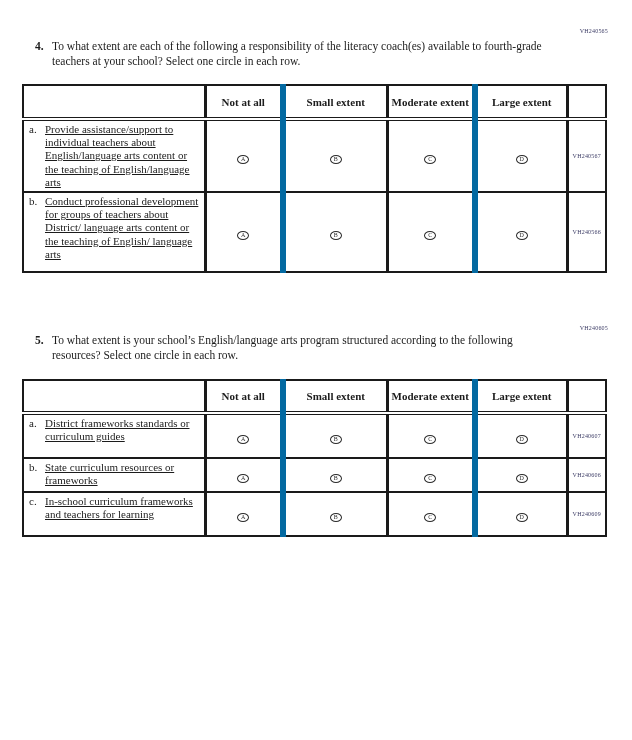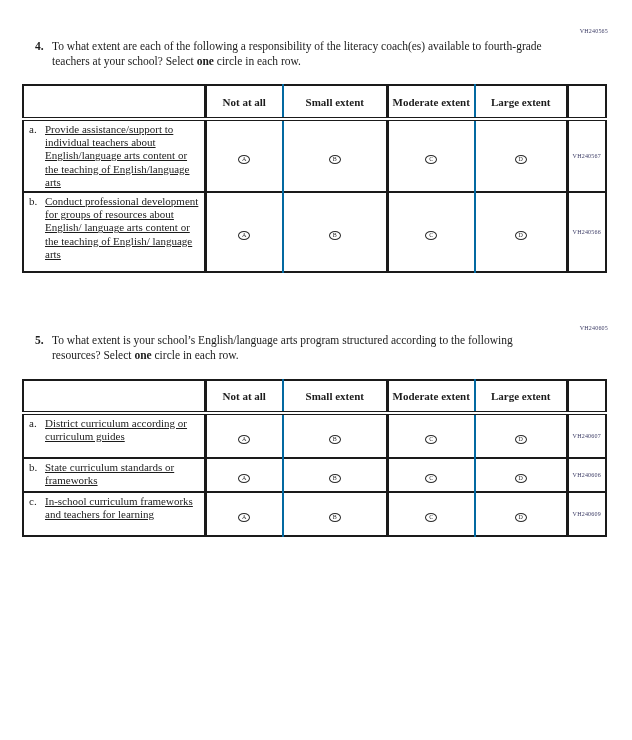--- a/index.html
+++ b/index.html
@@ -9,21 +9,21 @@
     width:632px; height:740px;
     background:#ffffff;
     font-family:"Liberation Serif", serif;
     color:#1c1c1c;
     overflow:hidden;
   }
   
   .qblock { position:absolute; display:flex; }
   .qnum { font-weight:bold; font-size:11.5px; width:17px; flex:none; line-height:15px; }
   .qtext { font-size:11.5px; line-height:15px; max-width:503px; }
-  .qtext b { font-weight:bold; }
+  .qtext b { font-weight:normal; }
   .qcode {
     position:absolute; right:24px;
     font-size:6px; letter-spacing:0.2px;
     color:#3d3d66;
   }
   
   table.survey {
     position:absolute; left:22px;
     border-collapse:collapse; table-layout:fixed;
     width:583px;
@@ -55,21 +55,21 @@
     text-align:center; vertical-align:middle;
     border-top:2px solid #1a1a1a;
   }
   td.codecell {
     font-size:6px; letter-spacing:0.2px; color:#3d3d66;
     text-align:center; vertical-align:middle;
     padding:0 1px;
     border-top:2px solid #1a1a1a;
   }
   .v-thick { border-left:3px solid #1a1a1a; }
-  .v-thin  { border-left:2px solid #0369a1; }
+  .v-thin  { border-left:6px solid #0369a1; }
 
   .circle {
     display:inline-flex; align-items:center; justify-content:center;
     width:12px; height:9px;
     border:1px solid #2b2b2b; border-radius:50%;
     font-size:6px; line-height:1; color:#2b2b2b;
     cursor:pointer;
     background:#fff;
   }
   
@@ -120,21 +120,21 @@
       <td class="opt v-thick"><span class="circle">A</span></td>
       <td class="opt v-thin"><span class="circle">B</span></td>
       <td class="opt v-thick"><span class="circle">C</span></td>
       <td class="opt v-thin"><span class="circle">D</span></td>
       <td class="codecell v-thick">VH240567</td>
     </tr>
     <tr class="r1">
       <td class="desc">
         <div class="rowflex">
           <span class="rowletter">b.</span>
-          <span class="rowtext">Conduct professional development for groups of resources about English/ language arts content or the teaching of English/ language arts</span>
+          <span class="rowtext">Conduct professional development for groups of teachers about District/ language arts content or the teaching of English/ language arts</span>
         </div>
       </td>
       <td class="opt v-thick"><span class="circle">A</span></td>
       <td class="opt v-thin"><span class="circle">B</span></td>
       <td class="opt v-thick"><span class="circle">C</span></td>
       <td class="opt v-thin"><span class="circle">D</span></td>
       <td class="codecell v-thick">VH240566</td>
     </tr>
   </tbody>
     </table>
@@ -160,34 +160,34 @@
       <th class="hcell v-thick">Not at all</th>
       <th class="hcell v-thin">Small extent</th>
       <th class="hcell v-thick">Moderate extent</th>
       <th class="hcell v-thin">Large extent</th>
       <th class="hcell v-thick"></th>
     </tr>
     <tr class="r0">
       <td class="desc">
         <div class="rowflex">
           <span class="rowletter">a.</span>
-          <span class="rowtext">District curriculum according or curriculum guides</span>
+          <span class="rowtext">District frameworks standards or curriculum guides</span>
         </div>
       </td>
       <td class="opt v-thick"><span class="circle">A</span></td>
       <td class="opt v-thin"><span class="circle">B</span></td>
       <td class="opt v-thick"><span class="circle">C</span></td>
       <td class="opt v-thin"><span class="circle">D</span></td>
       <td class="codecell v-thick">VH240607</td>
     </tr>
     <tr class="r1">
       <td class="desc">
         <div class="rowflex">
           <span class="rowletter">b.</span>
-          <span class="rowtext">State curriculum standards or frameworks</span>
+          <span class="rowtext">State curriculum resources or frameworks</span>
         </div>
       </td>
       <td class="opt v-thick"><span class="circle">A</span></td>
       <td class="opt v-thin"><span class="circle">B</span></td>
       <td class="opt v-thick"><span class="circle">C</span></td>
       <td class="opt v-thin"><span class="circle">D</span></td>
       <td class="codecell v-thick">VH240606</td>
     </tr>
     <tr class="r2">
       <td class="desc">

